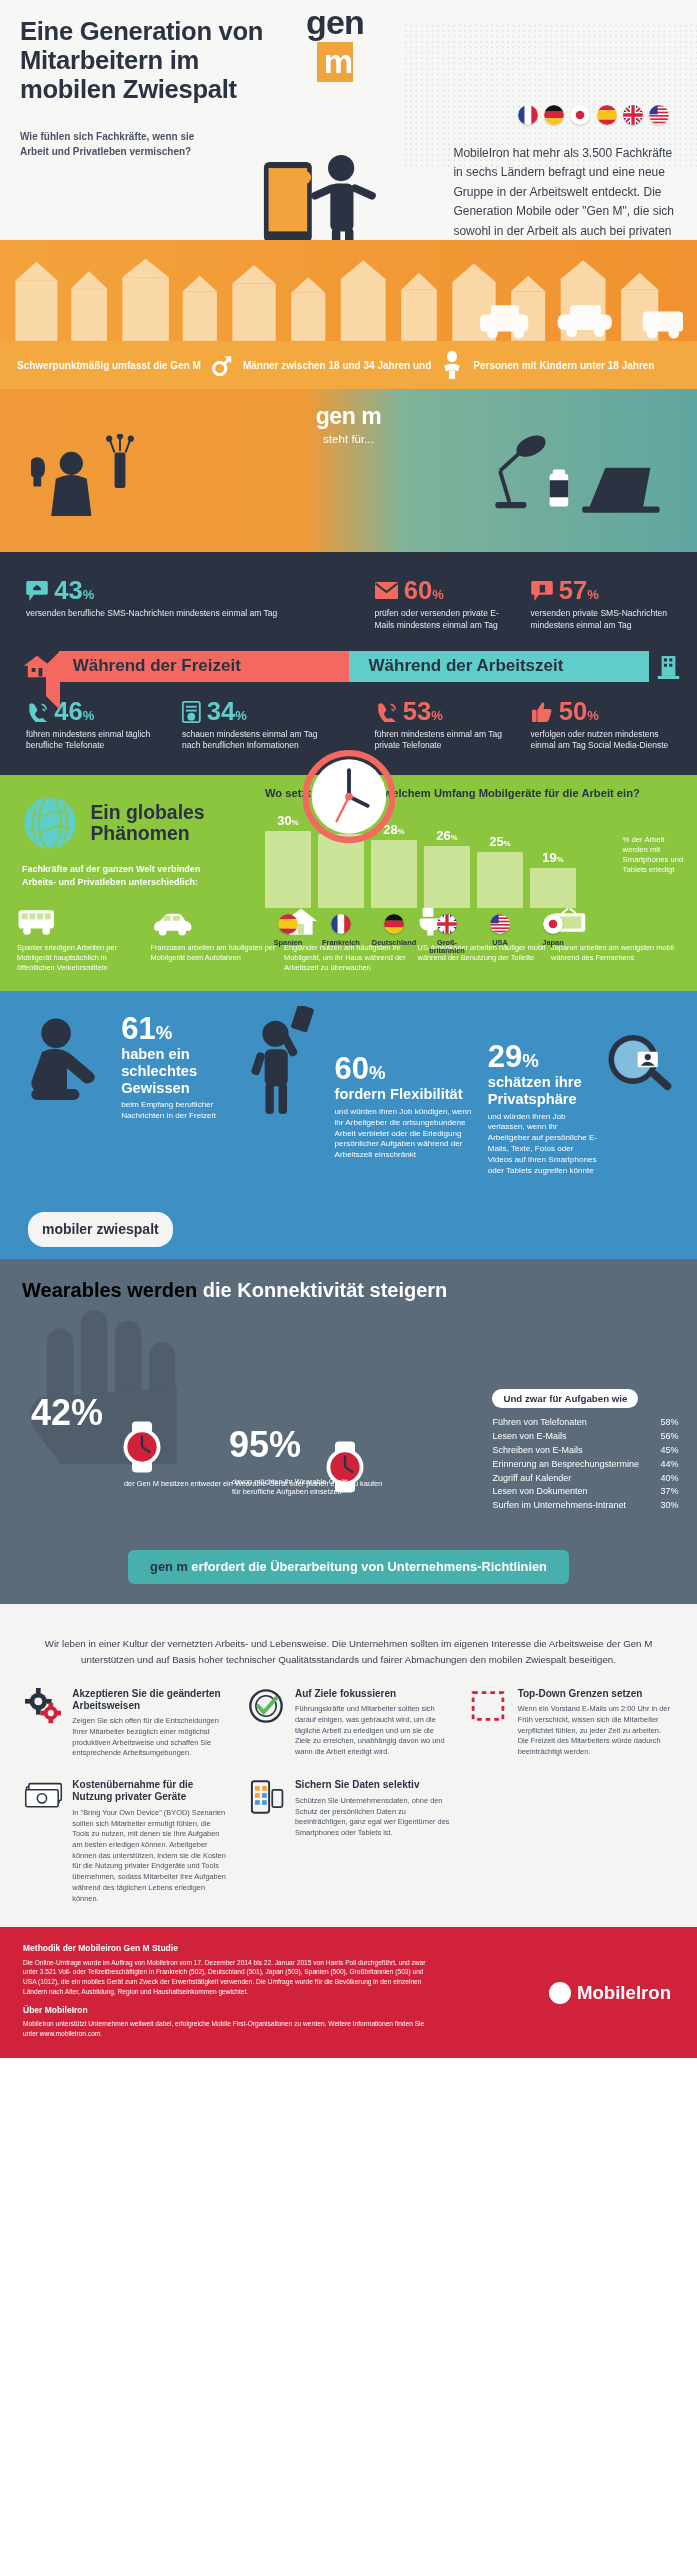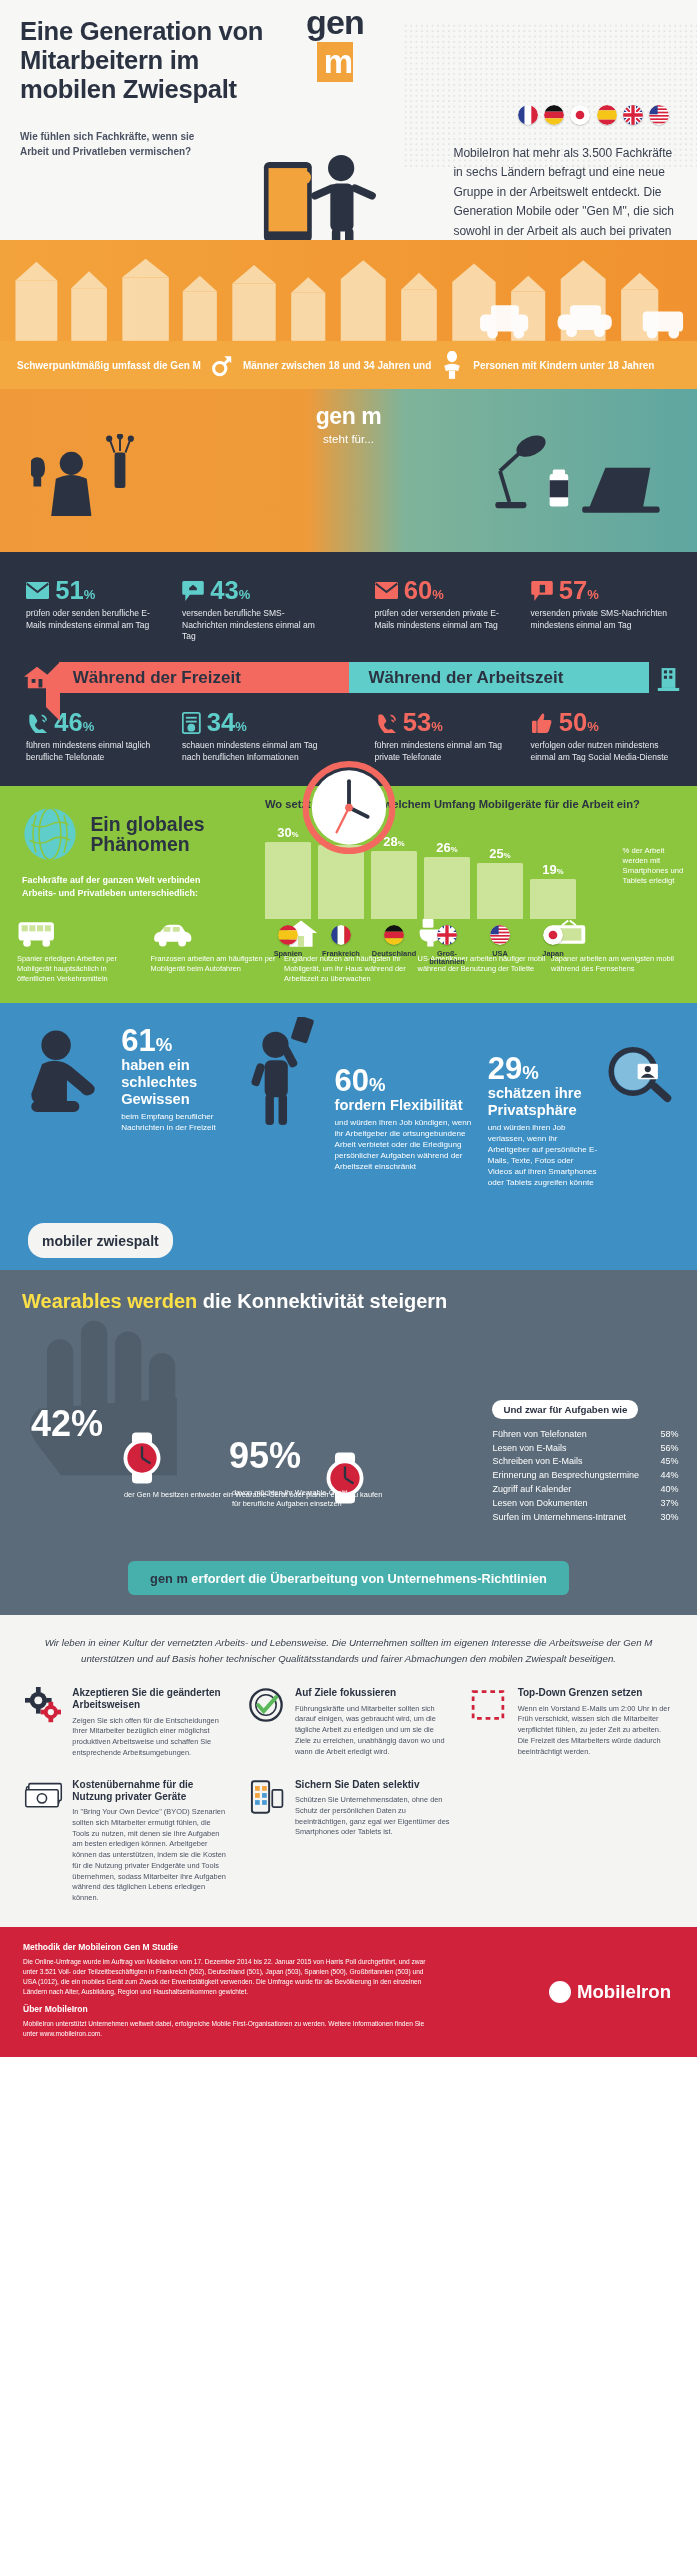--- a/index.html
+++ b/index.html
@@ -114,38 +114,38 @@
   .bstat .num .pct { font-size: 18.6px; }
   .bstat .hl { font-size: 14.7px; font-weight:bold; line-height:1.15; margin-top: 1.5px; }
   .bstat .desc { font-size: 8.1px; line-height:1.35; margin-top: 3.9px; }
   .phone-card { position:absolute; left: 28px; bottom: 12.4px; background:#f4f4f2; color:#2b3342;
      border-radius: 16px; padding: 9.3px 14px; font-size: 14px; font-weight:bold; }
 
   
   .slate { position:relative; background:#5b6b79; color:#fff; padding: 20px 0 23px; }
   .slate h2 { padding: 0 22px; font-family:"Liberation Sans Narrow","Liberation Sans",sans-serif;
      font-size: 20px; font-weight:bold; }
-  .slate h2 .lead { color:#fde047;margin-top:8px; }
+  .slate h2 .lead { color:#000000;margin-top:8px; }
   .tasklist { position:absolute; right: 18.6px; top: 87px; width: 186px; }
   .tasklist .pill { background:#fff; color:#2b3342; font-weight:bold; font-size: 9.7px;
      border-radius: 11px; padding: 3.9px 11px; display:inline-block; margin-bottom: 7.7px; }
   .tasklist ul { list-style:none; }
   .tasklist li { display:flex; justify-content:space-between; font-size: 9px; padding: 1.9px 0; }
   .bigpct { position:absolute; font-size: 36px; font-weight:bold; color:#fff; }
 
   
   .ctaband { background:#5b6b79; padding: 0 0 20px; display:flex; justify-content:center; }
   .cta { background:#47b0ad; border-radius: 6.2px; padding: 9.3px 22px; color:#fff;
      font-size: 12.8px; font-weight:bold; }
   .cta .gm { color:#2b3342; }
 
   
   .light { background:#f4f4f2; padding: 20px 23px 23px; }
   .light .lead { text-align:center; font-size: 9.7px; line-height:1.65; color:#39404f;
-     max-width: 612px; margin: 0 auto 20px; font-style: italic; }
+     max-width: 612px; margin: 12px auto 20px; }
   .recgrid { display:grid; grid-template-columns: 1fr 1fr 1fr; gap: 20px 17px; }
   .rec { display:flex; gap: 9.3px; }
   .rec .ric { width: 40px; flex: 0 0 40px; display:flex; align-items:flex-start; justify-content:center; }
   .rec h3 { font-size: 10px; font-weight:bold; color:#2b3342; margin-bottom: 4.6px; line-height:1.2;}
   .rec p { font-size: 7.4px; line-height:1.45; color:#4a5263; }
 
   
   .footer { background:#d0223b; color:#fff; padding: 15.5px 23px 18.6px; position:relative; }
   .footer h4 { font-size: 8.5px; font-weight:bold; margin-bottom: 4.6px; }
   .footer p { font-size: 6.6px; line-height:1.5; width: 403px; }
@@ -337,30 +337,20 @@
       <div class="small">steht für...</div>
     </div>
   </section>
 
   <section class="dark">
     <div class="statgrid">
       <div class="statcol">
         <div class="statrow">
           <div class="stat">
             <div class="top">
-              <svg width="23" height="17" viewBox="0 0 30 22">
-                  <rect width="30" height="22" rx="2" fill="#5fcdc9"></rect>
-                  <path d="M1,2 L15,13 L29,2" stroke="#2b3342" stroke-width="2.6" fill="none"></path>
-                </svg>
-              <span class="num teal"><span>51</span><span class="pct">%</span></span>
-            </div>
-            <p>prüfen oder senden berufliche E-Mails mindestens einmal am Tag</p>
-          </div>
-          <div class="stat">
-            <div class="top">
               <svg width="22" height="20" viewBox="0 0 28 26">
                   <path d="M2,0 h24 a2,2 0 0 1 2,2 v14 a2,2 0 0 1 -2,2 h-16 l-6,8 v-8 h-2 a2,2 0 0 1 -2,-2 v-14 a2,2 0 0 1 2,-2z" fill="#5fcdc9"></path>
                   <path d="M9,12 v-3 l5,-4 l5,4 v3 z" fill="#2b3342"></path>
                 </svg>
               <span class="num teal"><span>43</span><span class="pct">%</span></span>
             </div>
             <p>versenden berufliche SMS-Nachrichten mindestens einmal am Tag</p>
           </div>
         </div>
       </div>

